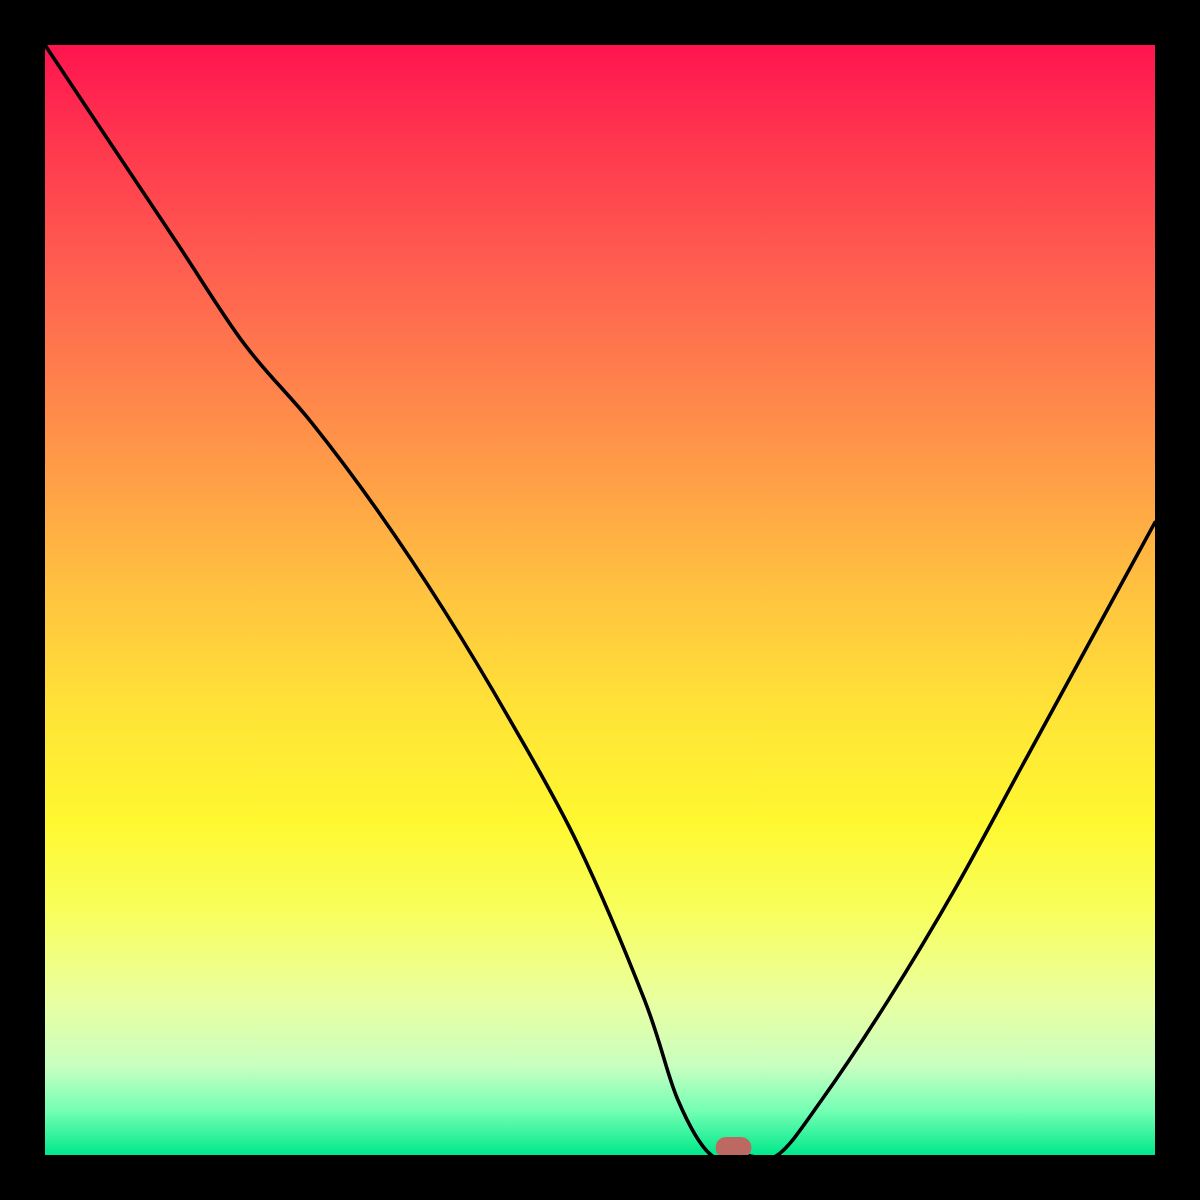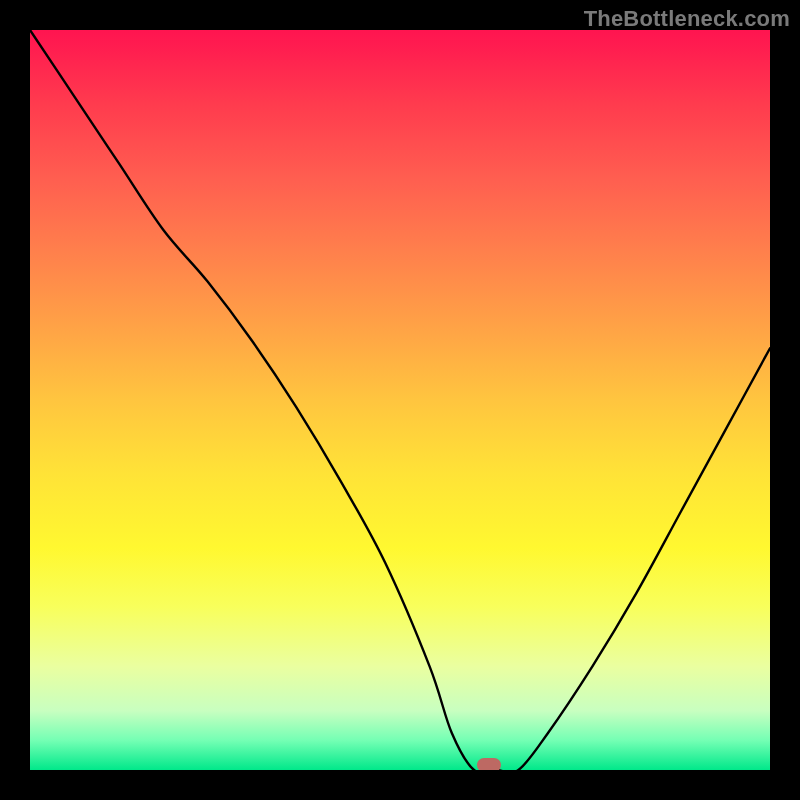--- a/index.html
+++ b/index.html
@@ -74,21 +74,20 @@
     height: 14px;
     border-radius: 7px;
     background: #bd6963;
     transform: translate(-50%, -50%);
   }
 </style>
 </head>
 <body>
 
 <div class="chart-container">
-  <div class="watermark">TheBottleneck.com</div>
 
   <div class="plot-area">
     <div class="gradient-bg"></div>
 
     <svg class="curve-svg" viewBox="0 0 740 740" preserveAspectRatio="none">
       <path id="curve-path" class="curve-path" d="M 0 0 C 7.3999999999999995 11.100000000000003 29.6 44.40000000000002 44.4 66.60000000000002 C 59.199999999999996 88.80000000000003 74 111.00000000000004 88.8 133.20000000000005 C 103.6 155.40000000000006 118.39999999999999 180.06666666666675 133.2 199.80000000000007 C 148 219.5333333333334 162.79999999999998 233.09999999999997 177.6 251.59999999999997 C 192.4 270.09999999999997 207.2 289.8333333333333 222 310.8 C 236.8 331.7666666666667 251.59999999999997 353.9666666666667 266.4 377.40000000000003 C 281.2 400.83333333333337 296 425.5 310.8 451.4 C 325.6 477.29999999999995 340.4 501.96666666666664 355.2 532.8 C 370 563.6333333333333 388.5 608.0333333333333 399.6 636.4 C 410.70000000000005 664.7666666666667 414.4 685.7333333333333 421.79999999999995 703 C 429.19999999999993 720.2666666666667 436.6 733.8333333333334 444 740 C 451.4 746.1666666666666 458.79999999999995 740 466.2 740 C 473.6 740 479.7666666666667 746.1666666666666 488.40000000000003 740 C 497.03333333333336 733.8333333333334 505.6666666666667 720.2666666666667 518 703 C 530.3333333333334 685.7333333333333 547.6 659.8333333333333 562.4 636.4 C 577.1999999999999 612.9666666666667 592 588.3 606.8 562.4 C 621.5999999999999 536.5 636.4000000000001 508.1333333333333 651.2 481 C 666 453.8666666666667 680.8 426.7333333333333 695.5999999999999 399.59999999999997 C 710.3999999999999 372.46666666666664 732.6 331.7666666666667 740 318.20000000000005"></path>
     </svg>
 
     <div id="marker" class="marker" style="left: 458.8px; top: 735px;"></div>
   </div>

